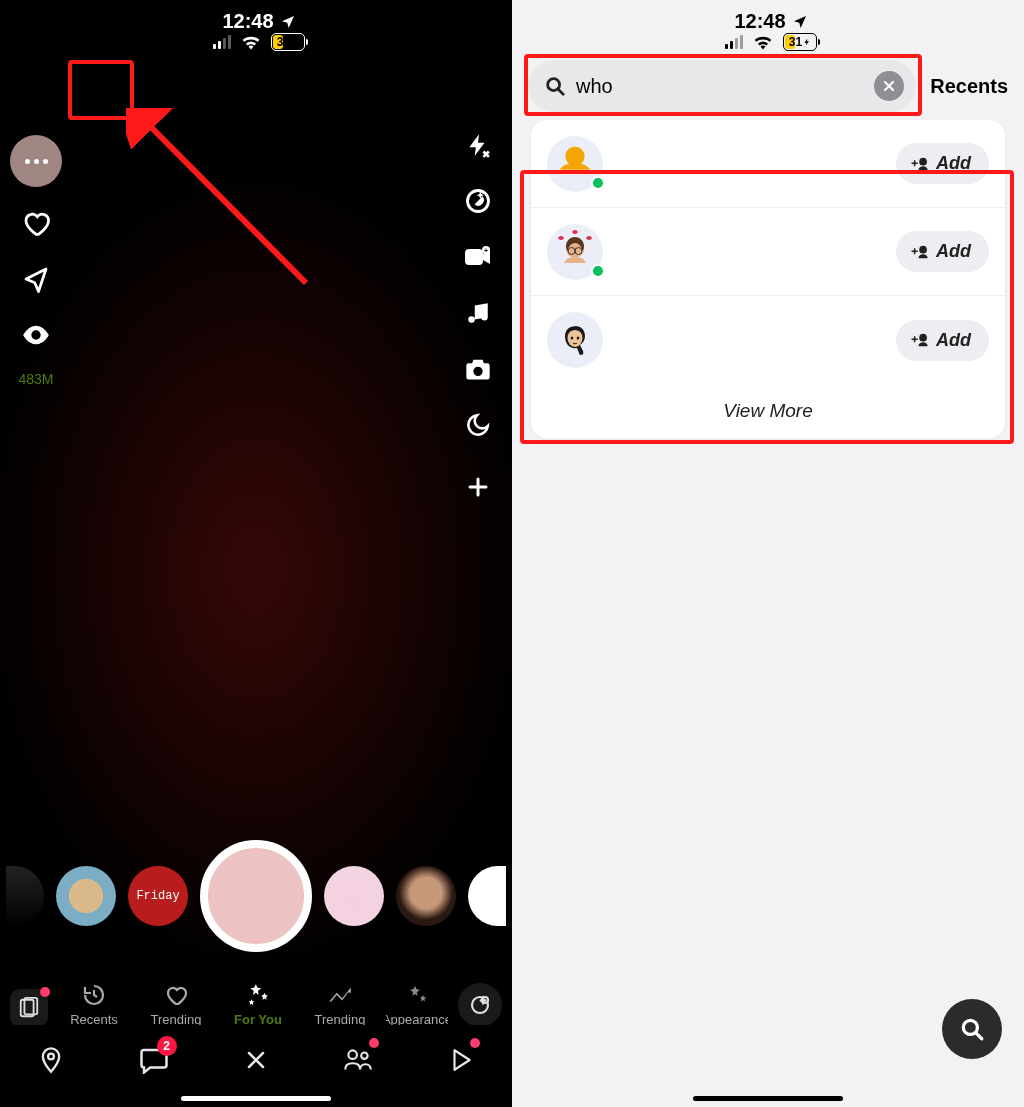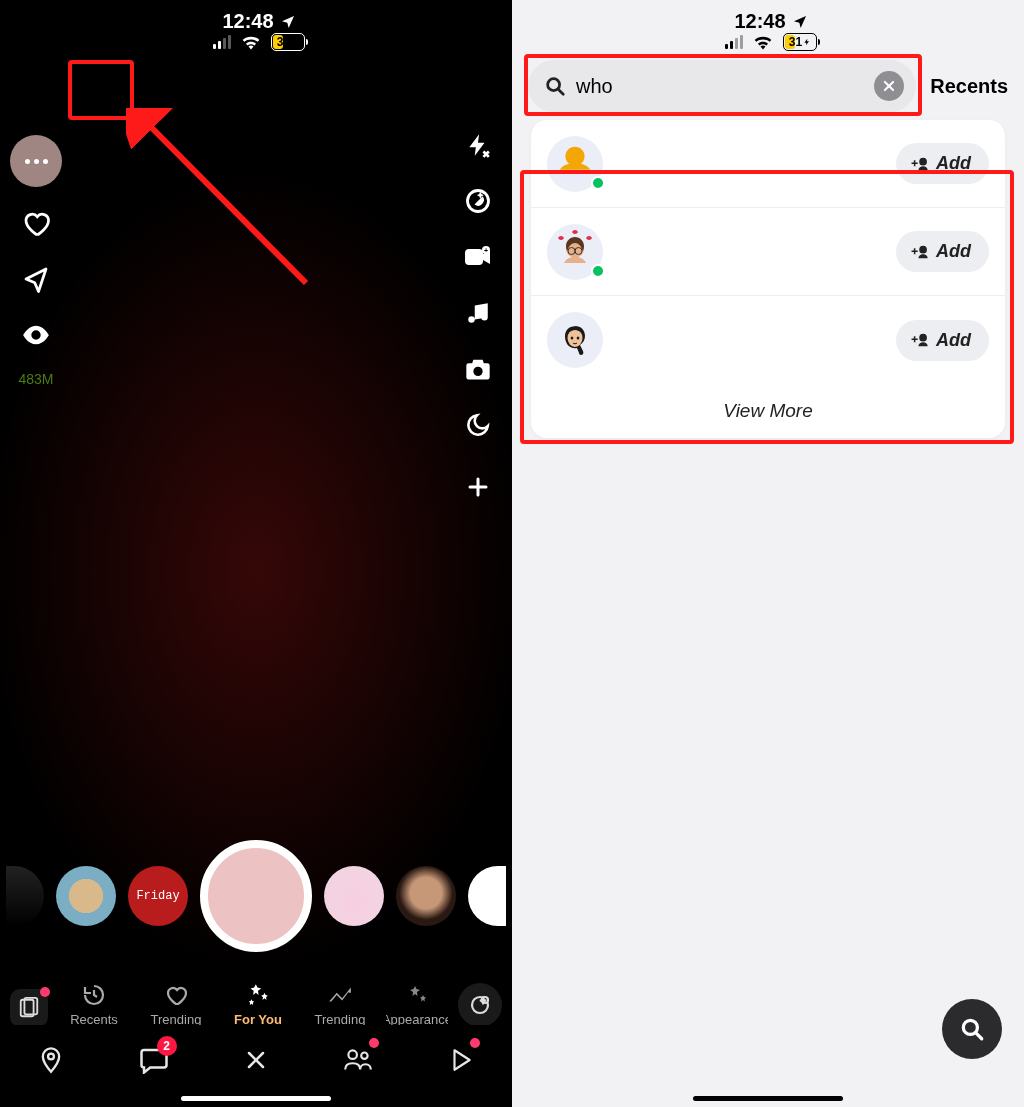--- a/index.html
+++ b/index.html
@@ -71,21 +71,21 @@
   
   .lens-row{ position:absolute; bottom:155px; left:0; right:0; display:flex; align-items:center; gap:12px; padding:0 0 0 0; justify-content:center;}
   .lens{ width:60px;height:60px;border-radius:50%; background:#333; flex-shrink:0; overflow:hidden;}
   .lens.edge{ width:38px; border-radius:0 30px 30px 0;}
   .lens.edge.right{ border-radius:30px 0 0 30px;}
   .shutter{ width:112px;height:112px;border-radius:50%;border:8px solid #fff; background:#ecc2c2; flex-shrink:0;}
 
   
   .tabs-row{ position:absolute; bottom:80px; left:0; right:0; display:flex; align-items:flex-end; justify-content:space-between; padding:0 10px; color:#aaa; font-size:13px;}
   .tab{ display:flex; flex-direction:column; align-items:center; gap:2px; width:72px;}
-  .tab.active{ color:#fdba74; font-weight:600;}
+  .tab.active{ color:#4d7c0f; font-weight:600;}
   .tab-icon{ width:30px;height:30px; display:flex;align-items:center;justify-content:center;}
   .tab-round{ width:44px;height:44px;border-radius:50%;background:#1a1a1a;display:flex;align-items:center;justify-content:center;}
   .tab-card{ width:38px;height:38px;border-radius:10px;background:#1a1a1a;display:flex;align-items:center;justify-content:center; position:relative;}
   .pink-dot{ width:10px;height:10px;border-radius:50%;background:#ff3a6e;position:absolute;top:-2px;right:-2px;}
 
   
   .bottom-nav{ position:absolute; bottom:0; left:0; right:0; height:82px; background:#000; display:flex;justify-content:space-around;align-items:center; padding-bottom:12px;}
   .nav-item{ color:#e6e6e6; position:relative; width:50px;height:40px;display:flex;align-items:center;justify-content:center;}
   .badge{ position:absolute; top:-4px; right:2px; min-width:20px;height:20px;border-radius:10px;background:#ff1744;color:#fff;font-size:12px;font-weight:700;display:flex;align-items:center;justify-content:center;padding:0 4px;}
   .home-ind{ position:absolute;bottom:6px;left:50%;transform:translateX(-50%);width:150px;height:5px;border-radius:3px;}

